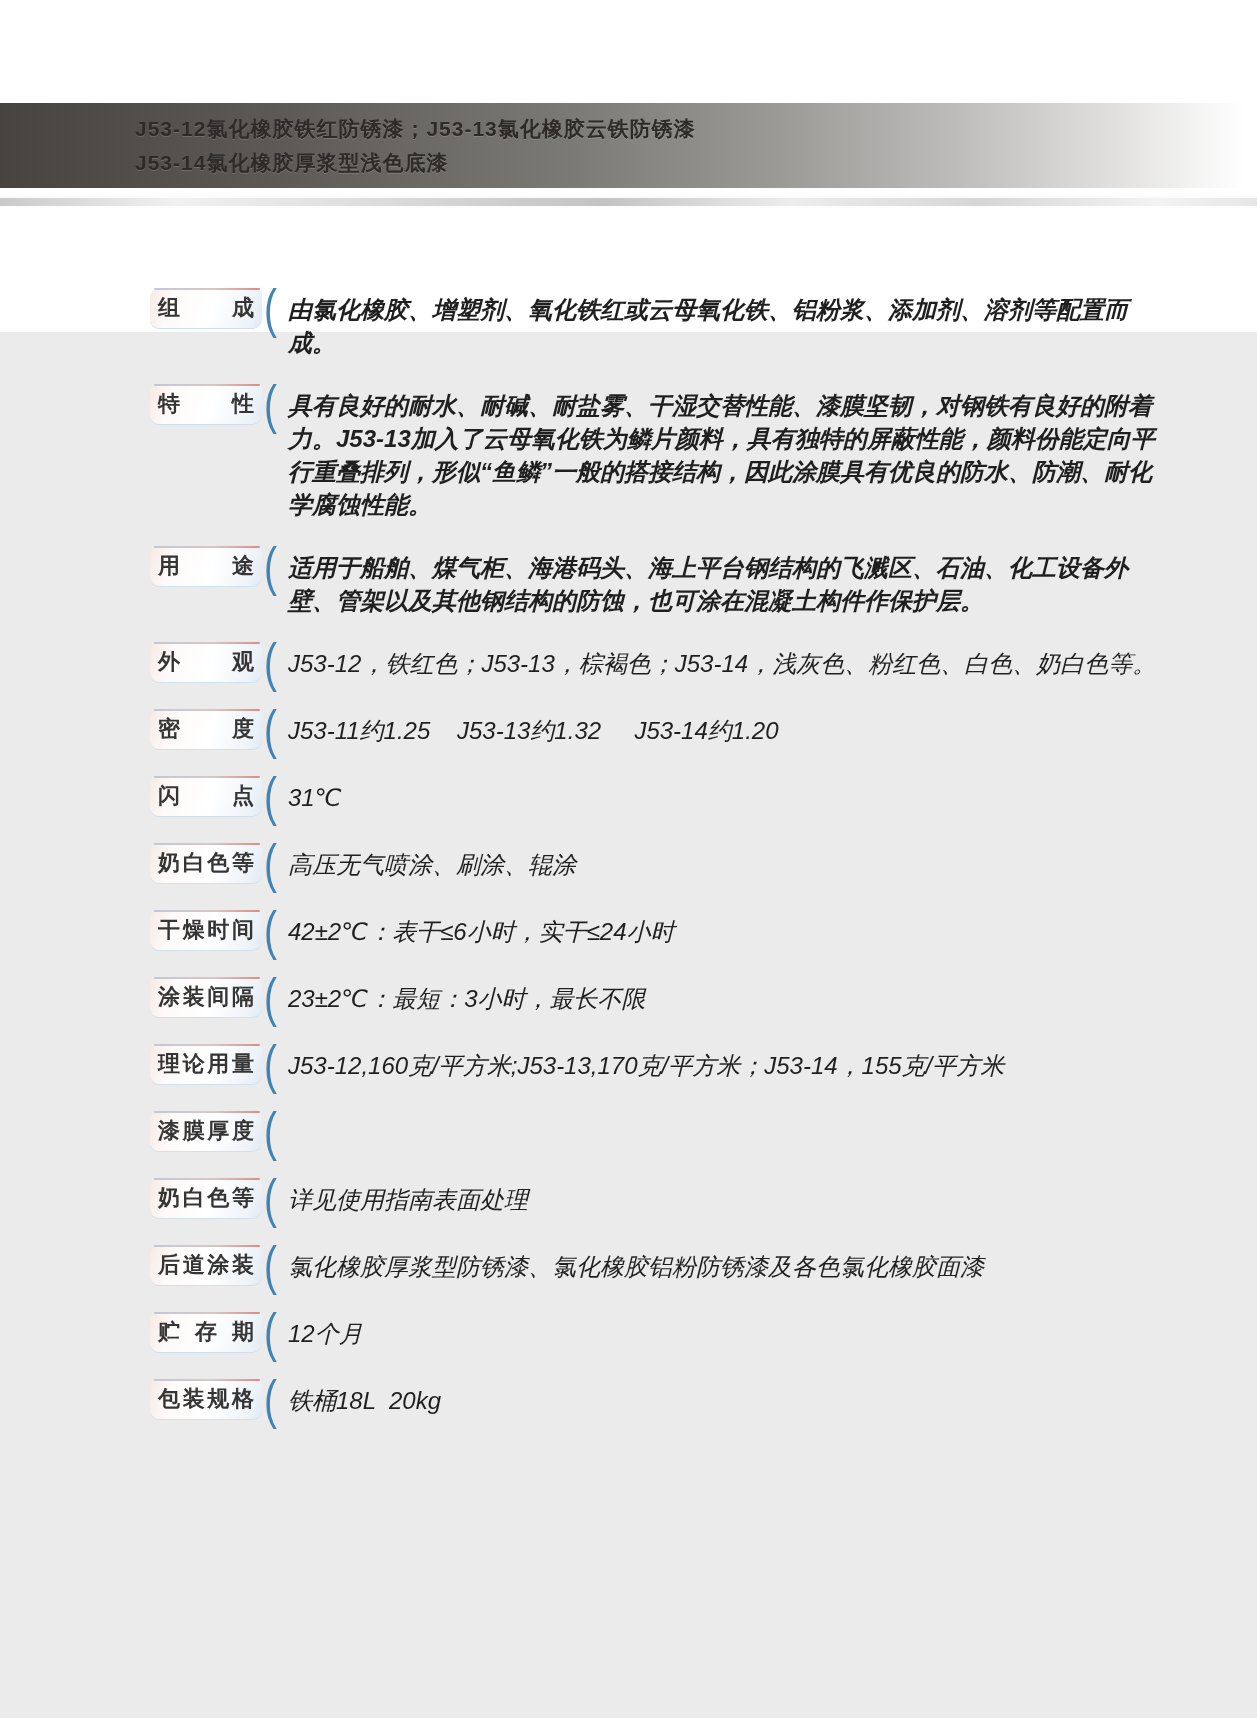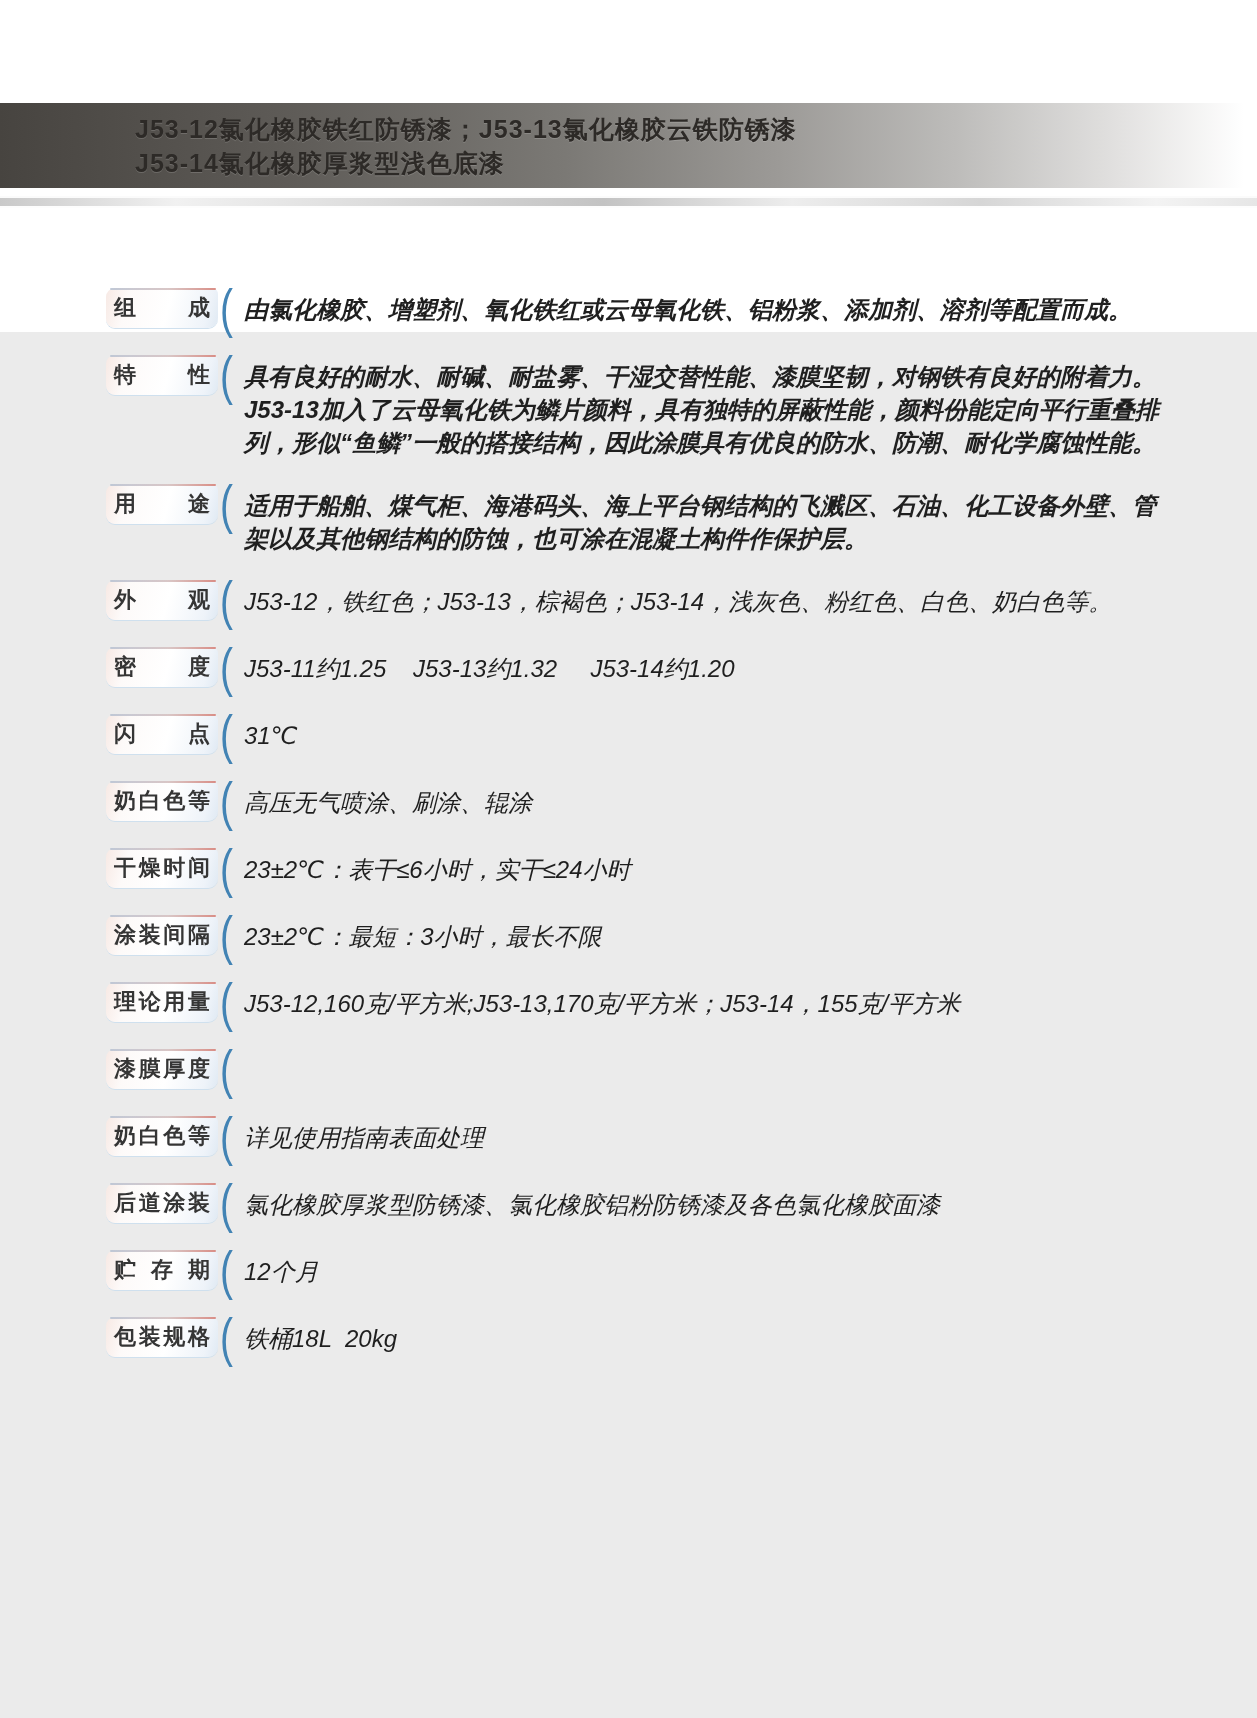--- a/index.html
+++ b/index.html
@@ -16,39 +16,40 @@
     font-family:"Liberation Sans","DejaVu Sans",sans-serif;
     color:var(--text-dark);
   }
   .banner{
     position:absolute;left:0;top:103px;width:1257px;height:85px;
     background:linear-gradient(to right,#474440 0%,#5d5a56 22%,#7b7975 45%,#9c9a97 62%,#bdbcba 76%,#e2e1e0 89%,#ffffff 99%);
     display:flex;flex-direction:column;justify-content:center;
     padding-left:135px;
   }
   .banner-line{
-    font-size:25px;font-weight:bold;color:#2d2a27;line-height:34px;
+    font-size:21px;font-weight:bold;color:#2d2a27;line-height:34px;
     letter-spacing:1px;text-shadow:0 1px 0 rgba(255,255,255,0.15);
   }
   .strip{
     position:absolute;left:0;top:196px;width:1257px;height:12px;
     background:linear-gradient(to right,#c9c9c9 0%,#f1f1f1 14%,#dcdcdc 30%,#c3c3c3 48%,#ededed 63%,#d6d6d6 78%,#f3f3f3 92%,#e6e6e6 100%);
     border-top:2px solid #fbfbfb;border-bottom:2px solid #fdfdfd;
   }
   .content{
     position:absolute;left:106px;top:288px;width:1062px;
   }
   .row{display:flex;align-items:flex-start;margin-bottom:25px;}
   .pill{
     position:relative;flex:0 0 112px;width:112px;height:40px;
     display:flex;align-items:center;justify-content:center;
     background:linear-gradient(105deg,#f7e9e4 0%,#fdfaf9 20%,#ffffff 55%,#eef3f9 88%,#dfe9f3 100%);
     border-radius:9px 6px 10px 9px;
     box-shadow:0 1px 0 #cfe0ee;
     padding:0 8px;
+    margin-left:44px;
   }
   .pill::before{
     content:"";position:absolute;top:0;left:4px;right:2px;height:2px;border-radius:2px;
     background:linear-gradient(to right,#b2bed0 0%,#cfb8b8 55%,#d4756a 100%);
     opacity:.8;
   }
   .pill-label{
     display:block;width:100%;
     font-size:22px;font-weight:bold;color:var(--label-dark);
     text-align:justify;text-align-last:justify;
@@ -133,21 +134,21 @@
       </div>
     <span class="paren">(</span>
     <div class="row-text">高压无气喷涂、刷涂、辊涂</div>
   </div>
 
   <div class="row">
     <div class="pill">
         <span class="pill-label">干燥时间</span>
       </div>
     <span class="paren">(</span>
-    <div class="row-text">23±2℃：表干≤6小时，实干≤24小时</div>
+    <div class="row-text">42±2℃：表干≤6小时，实干≤24小时</div>
   </div>
 
   <div class="row">
     <div class="pill">
         <span class="pill-label">涂装间隔</span>
       </div>
     <span class="paren">(</span>
     <div class="row-text">23±2℃：最短：3小时，最长不限</div>
   </div>
 

